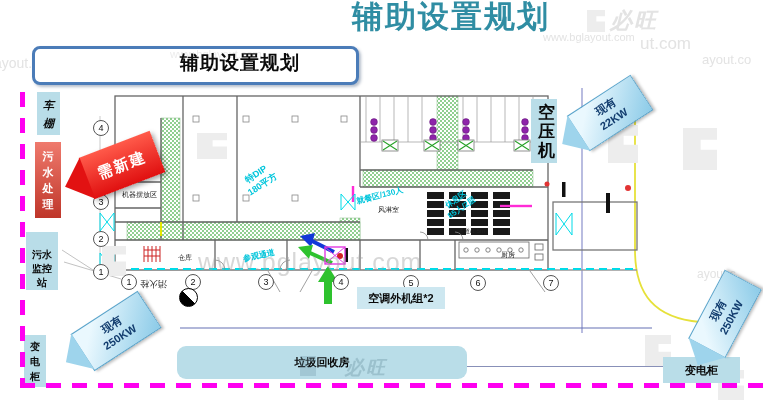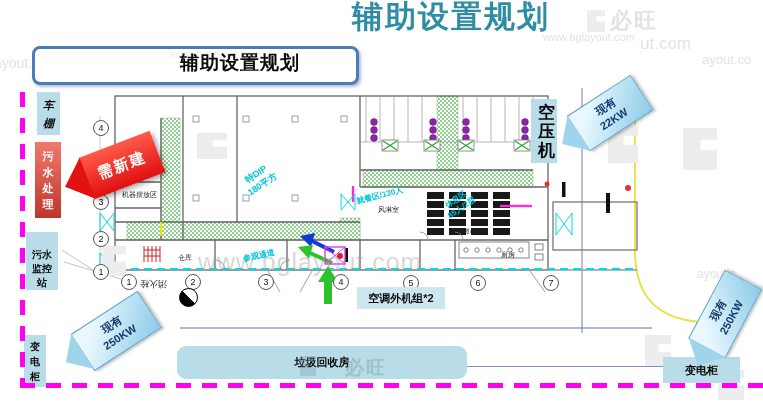--- a/index.html
+++ b/index.html
@@ -9,21 +9,21 @@
   
   .title{left:352px;top:-4px;font-size:31px;font-weight:700;color:#2f8da3;letter-spacing:2px;z-index:5;}
   .subbox{left:32px;top:46px;width:321px;height:33px;background:#fff;border:3px solid #4b7cb8;
           border-radius:8px;box-shadow:2px 2px 3px rgba(90,110,140,.45);z-index:4;}
   .subtext{left:180px;top:50px;font-size:19px;font-weight:800;color:#0b0b0b;letter-spacing:1px;z-index:6;}
   
   .wm{color:#e3e3e3;z-index:3;pointer-events:none;}
   .wm-center{color:rgba(160,160,160,.42);font-size:25px;letter-spacing:1px;z-index:3;}
   .blk{background:#ededed;clip-path:polygon(0 0,100% 0,100% 28%,52% 28%,52% 52%,100% 52%,100% 100%,0 100%);z-index:2;}
   .blk-teal{background:rgba(110,150,165,.30);}
-  .brand{font-weight:700;letter-spacing:2px;}
+  .brand{font-weight:700;letter-spacing:2px;font-style:italic;}
   
   .dashv{left:20px;top:92px;width:5px;height:296px;z-index:9;
          background:repeating-linear-gradient(180deg,#ff00f0 0 15px,rgba(0,0,0,0) 15px 26px);}
   .dashh{left:20px;top:383px;width:743px;height:5px;z-index:9;
          background:repeating-linear-gradient(90deg,#ff00f0 0 15px,rgba(0,0,0,0) 15px 26px);}
   
   .bluebox{background:#b9dde8;color:#0a0a0a;font-weight:700;display:flex;align-items:center;
            justify-content:center;text-align:center;z-index:7;}
   .vtext span{display:block;word-break:break-all;margin:0 auto;}
   .redbox{background:linear-gradient(180deg,#ef7a6d,#bf362a);color:#fff;}

